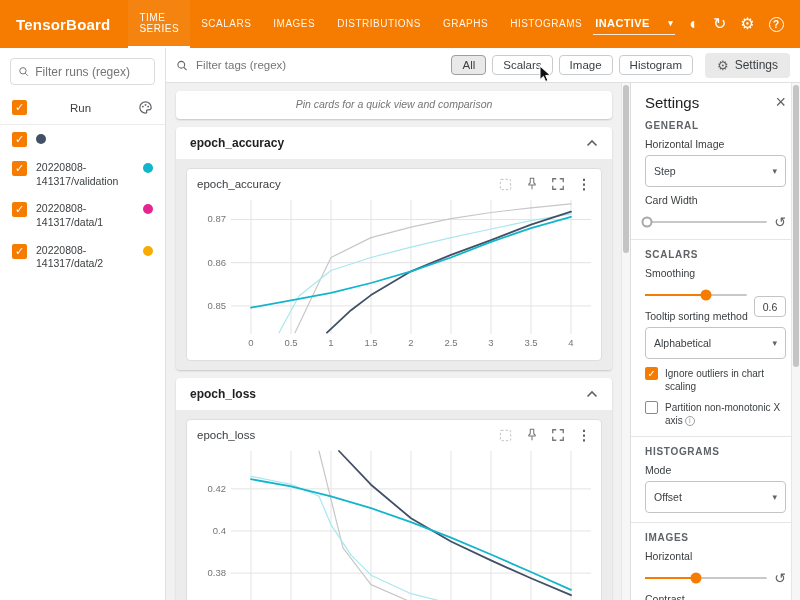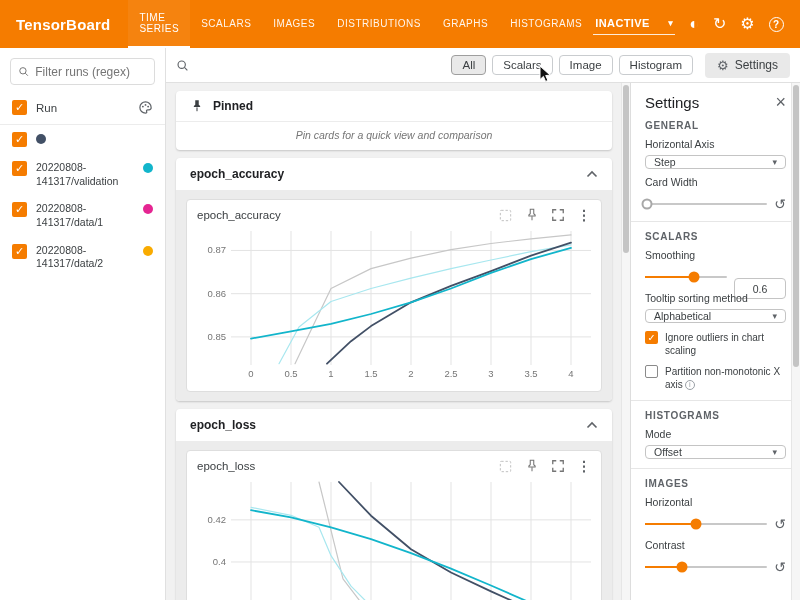--- a/index.html
+++ b/index.html
@@ -22,21 +22,21 @@
 
   
   .body-row { flex: 1; display: flex; min-height: 0; }
 
   
   .runs-sidebar { flex: 0 0 166px; width: 166px; border-right: 1px solid #e0e0e0; background: #fff; display: flex; flex-direction: column; }
   .runs-filter { margin: 10px 10px 6px; border: 1px solid #dcdcdc; border-radius: 4px; height: 27px; display: flex; align-items: center; gap: 6px; padding: 0 7px; }
   .runs-filter input { border: none; outline: none; width: 100%; font-size: 12px; color: #3c4043; background: transparent; }
   .runs-filter input::placeholder, .tags-filter input::placeholder { color: #757575; }
   .run-header { display: flex; align-items: center; gap: 9px; padding: 9px 12px; border-bottom: 1px solid #ececec; font-size: 11.5px; }
-  .run-header .label { flex: 1; }
+  .run-header .label { flex: 1; margin-left: 34px; }
   .run-row { display: flex; align-items: flex-start; gap: 9px; padding: 7px 12px; font-size: 10.5px; line-height: 1.3; cursor: pointer; }
   .run-row .label { flex: 1; overflow-wrap: anywhere; }
   .checkbox { width: 15px; height: 15px; flex: 0 0 15px; border-radius: 2px; background: #f57c00; color: #fff; font-size: 11px; line-height: 1; display: flex; align-items: center; justify-content: center; cursor: pointer; }
   .checkbox.unchecked { background: #fff; border: 1.5px solid #8a8a8a; color: transparent; }
   .run-dot { width: 10px; height: 10px; flex: 0 0 10px; border-radius: 50%; margin-top: 2px; }
 
   
   .main-col { flex: 1; display: flex; flex-direction: column; min-width: 0; }
   .toolbar { flex: 0 0 35px; background: #fff; border-bottom: 1px solid #e0e0e0; display: flex; align-items: center; padding: 0 10px; }
   .tags-filter { flex: 1; display: flex; align-items: center; gap: 8px; }
@@ -71,29 +71,29 @@
   .vscroll { position: absolute; right: 0; top: 0; bottom: 0; width: 9px; background: #f6f6f6; border-left: 1px solid #e6e6e6; }
   .vthumb { position: absolute; left: 1px; right: 1px; background: #c4c4c4; border-radius: 4px; cursor: pointer; }
 
   
   .settings-panel { flex: 0 0 170px; width: 170px; background: #fff; border-left: 1px solid #ddd; padding: 10px 14px 0 14px; position: relative; overflow: hidden; }
   .settings-title-row { display: flex; align-items: center; margin-bottom: 6px; }
   .settings-title { font-size: 15px; color: #202124; }
   .close-icon { margin-left: auto; font-size: 18px; color: #5f6368; line-height: 1; cursor: pointer; }
   .sec-heading { font-size: 10px; font-weight: bold; letter-spacing: .7px; color: #5f6368; margin: 9px 0 1px; }
   .ctl-label { font-size: 10.5px; color: #3c4043; margin: 7px 0 5px; }
-  .select { border: 1px solid #c4c4c4; border-radius: 4px; height: 14px; display: flex; align-items: center; justify-content: space-between; padding: 0 8px; font-size: 10.5px; cursor: pointer; background: #fff; }
+  .select { border: 1px solid #c4c4c4; border-radius: 4px; height: 32px; display: flex; align-items: center; justify-content: space-between; padding: 0 8px; font-size: 10.5px; cursor: pointer; background: #fff; }
   .select .caret { font-size: 9px; color: #5f6368; }
   .slider-row { display: flex; align-items: center; gap: 7px; height: 16px; margin: 8px 0 2px; }
   .slider { flex: 1; position: relative; height: 2px; background: #c8c8c8; border-radius: 1px; cursor: pointer; }
   .slider .fill { position: absolute; left: 0; top: 0; bottom: 0; background: #f57c00; }
   .slider .thumb { position: absolute; top: 50%; transform: translate(-50%,-50%); width: 11px; height: 11px; border-radius: 50%; background: #f57c00; cursor: pointer; }
   .slider.empty .thumb { background: #fff; border: 2px solid #a8a8a8; width: 11px; height: 11px; }
   .reset-btn { font-size: 14px; color: #5f6368; line-height: 1; cursor: pointer; flex: 0 0 auto; }
-  .num-input { width: 52px; height: 21px; border: 1px solid #c4c4c4; border-radius: 4px; font-size: 10.5px; display: flex; align-items: center; justify-content: center; color: #3c4043; flex: 0 0 auto; margin-top: 23px; }
+  .num-input { width: 32px; height: 21px; border: 1px solid #c4c4c4; border-radius: 4px; font-size: 10.5px; display: flex; align-items: center; justify-content: center; color: #3c4043; flex: 0 0 auto; margin-top: 23px; }
   .check-row { display: flex; align-items: flex-start; gap: 7px; margin: 8px 0; font-size: 10px; line-height: 1.3; }
   .check-row .checkbox { width: 13px; height: 13px; flex: 0 0 13px; font-size: 9.5px; margin-top: 0; }
   .info-icon { display: inline-flex; width: 10px; height: 10px; border: 1px solid #9aa0a6; border-radius: 50%; color: #9aa0a6; font-size: 7.5px; align-items: center; justify-content: center; margin-left: 2px; vertical-align: middle; }
   .divider { border-top: 1px solid #e6e6e6; margin: 9px -14px 0 -14px; }
 </style>
 </head>
 <body>
 
 <div class="app">
 
@@ -161,20 +161,21 @@
     </aside>
 
     <div class="main-col">
 
       <div class="toolbar">
         <div class="tags-filter">
           <svg width="13" height="13" viewBox="0 0 16 16">
               <circle cx="7" cy="7" r="4.5" fill="none" stroke="#5f6368" stroke-width="1.4"></circle>
               <line x1="10.4" y1="10.4" x2="14" y2="14" stroke="#5f6368" stroke-width="1.4"></line>
             </svg>
+          <input type="text" placeholder="Filter tags (regex)" style="">
         </div>
         <div class="chips">
           <span class="chip selected">All</span>
           <span class="chip chip-scalars">
             <span>Scalars</span>
             <svg class="cursor-overlay" viewBox="0 0 13 19">
                 <path d="M1 1 L1 14.5 L4.4 11.4 L6.6 16.5 L8.9 15.4 L6.7 10.5 L11.2 10.2 Z" fill="#111" stroke="#fff" stroke-width="1"></path>
               </svg>
           </span>
           <span class="chip">Image</span>
@@ -184,29 +185,20 @@
           <span class="gear">⚙</span>
           <span>Settings</span>
         </div>
       </div>
 
       <div class="main-row">
 
         <main class="cards-area">
 
           <div class="card">
-            <div class="pinned-header">
-              <svg width="14" height="14" viewBox="0 0 16 16">
-                  <g fill="#3c4043">
-                    <path d="M6 1.5 h4 v5 l1.6 1.6 v1 h-7.2 v-1 L6 6.5 Z"></path>
-                    <rect x="7.4" y="9.4" width="1.2" height="4.6" rx="0.6"></rect>
-                  </g>
-                </svg>
-              <span>Pinned</span>
-            </div>
             <div class="pinned-hint">Pin cards for a quick view and comparison</div>
           </div>
 
           <div class="card">
             <div class="section-header">
               <span>epoch_accuracy</span>
               <span class="chev"><svg width="12" height="8" viewBox="0 0 12 8">
                     <path d="M1.5 6.5 L6 2 L10.5 6.5" fill="none" stroke="#5f6368" stroke-width="1.6"></path>
                   </svg></span>
             </div>
@@ -332,21 +324,21 @@
           </div>
         </main>
 
         <aside class="settings-panel">
           <div class="settings-title-row">
             <span class="settings-title">Settings</span>
             <span class="close-icon">×</span>
           </div>
 
           <div class="sec-heading">GENERAL</div>
-          <div class="ctl-label">Horizontal Axis</div>
+          <div class="ctl-label">Horizontal Image</div>
           <div class="select">
             <span>Step</span>
             <span class="caret">▾</span>
           </div>
           <div class="ctl-label">Card Width</div>
           <div class="slider-row">
             <div class="slider empty">
               <div class="thumb" style="left:2%;"></div>
             </div>
             <span class="reset-btn">↺</span>

